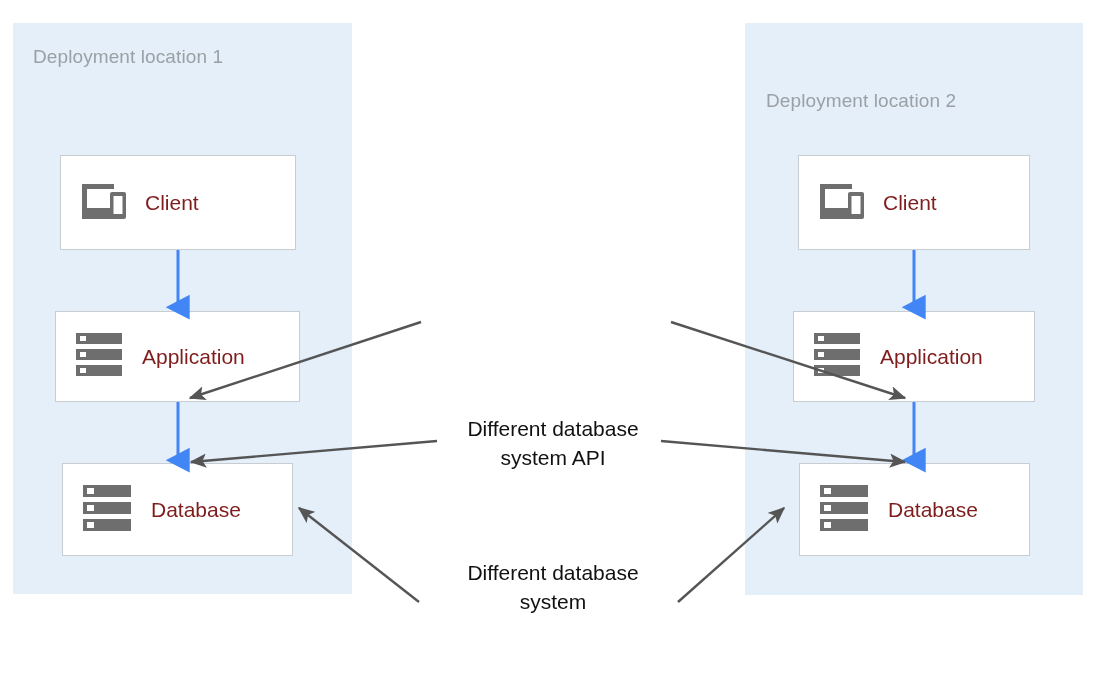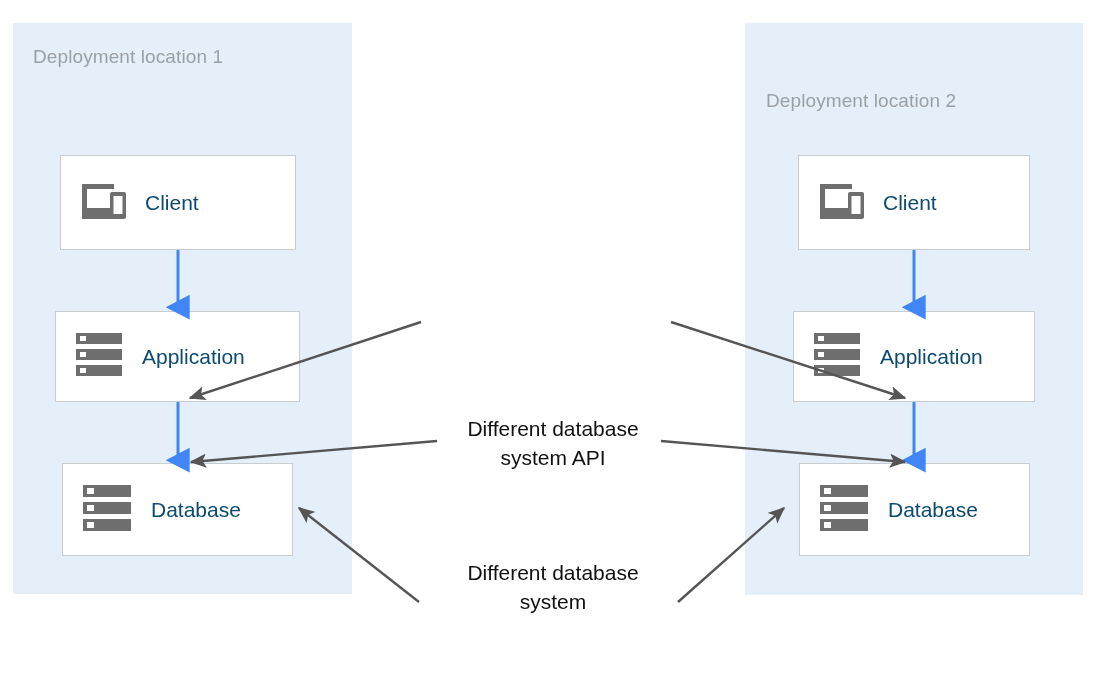--- a/index.html
+++ b/index.html
@@ -41,21 +41,21 @@
     display: flex;
     align-items: center;
   }
   .node .node-icon {
     flex: 0 0 auto;
     margin-left: 17px;
     display: block;
   }
   .node .node-label {
     font-size: 21px;
-    color: #0c4a6e;
+    color: #7f1d1d;
     margin-left: 17px;
     white-space: nowrap;
   }
 
   
   #wires {
     position: absolute;
     left: 0;
     top: 0;
     width: 1106px;

